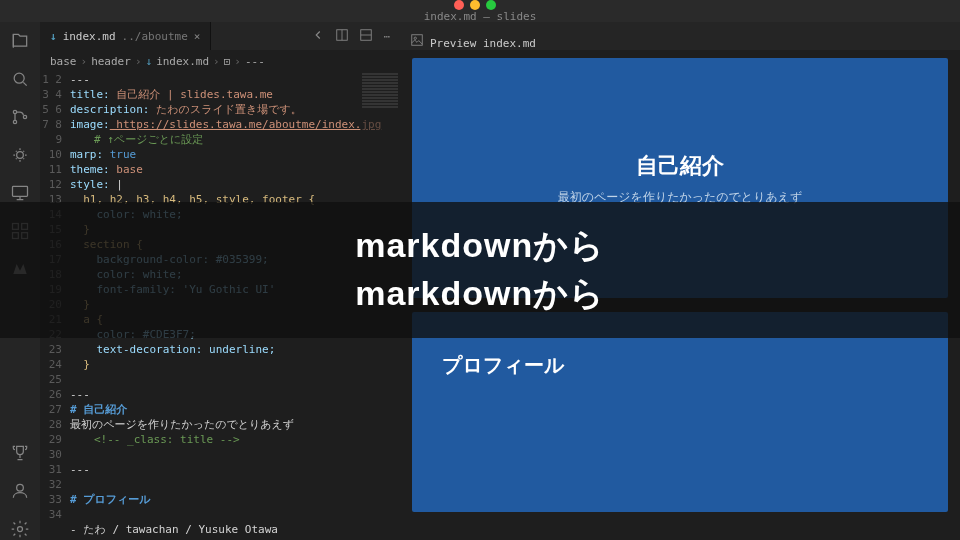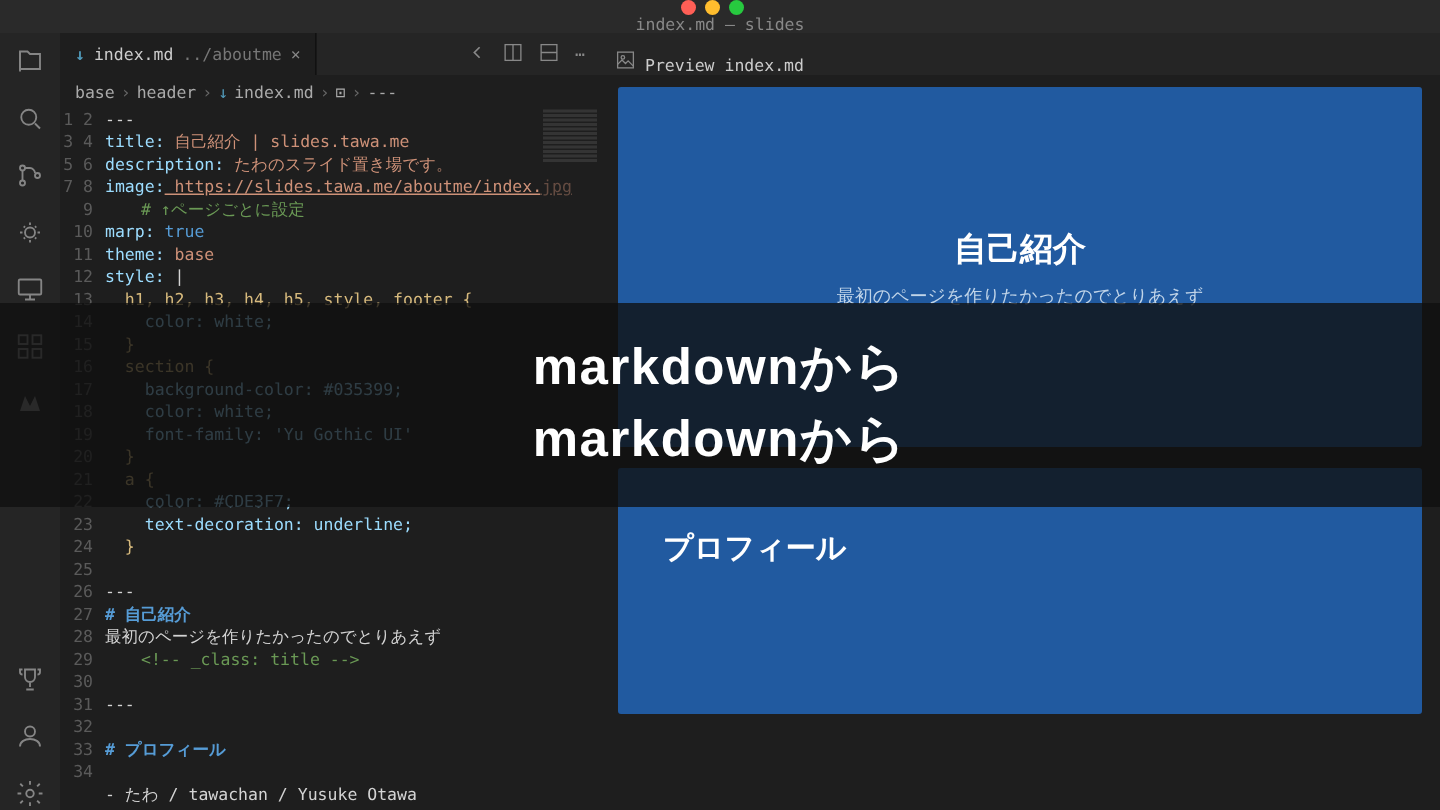--- a/index.html
+++ b/index.html
@@ -117,21 +117,21 @@
   background: #215aa0;
   color: white;
   margin-bottom: 14px;
   padding: 40px 30px;
   font-family: 'Yu Gothic', sans-serif;
   border-radius: 2px;
 }
 .slide1 { height: 240px; display: flex; flex-direction: column; align-items: center; justify-content: center; }
 .slide1 h1 { font-size: 22px; margin-bottom: 8px; }
 .slide1 p { font-size: 12px; color: #c0d4e8; }
-.slide2 { height: 164px; }
+.slide2 { height: 200px; }
 .slide2 h2 { font-size: 20px; margin-bottom: 14px; }
 .slide2 ul { list-style: disc; padding-left: 20px; font-size: 13px; }
 .overlay {
   position: absolute;
   top: 0; left: 0; right: 0; bottom: 0;
   display: flex;
   align-items: center;
   justify-content: flex-start;
   pointer-events: none;
 }

